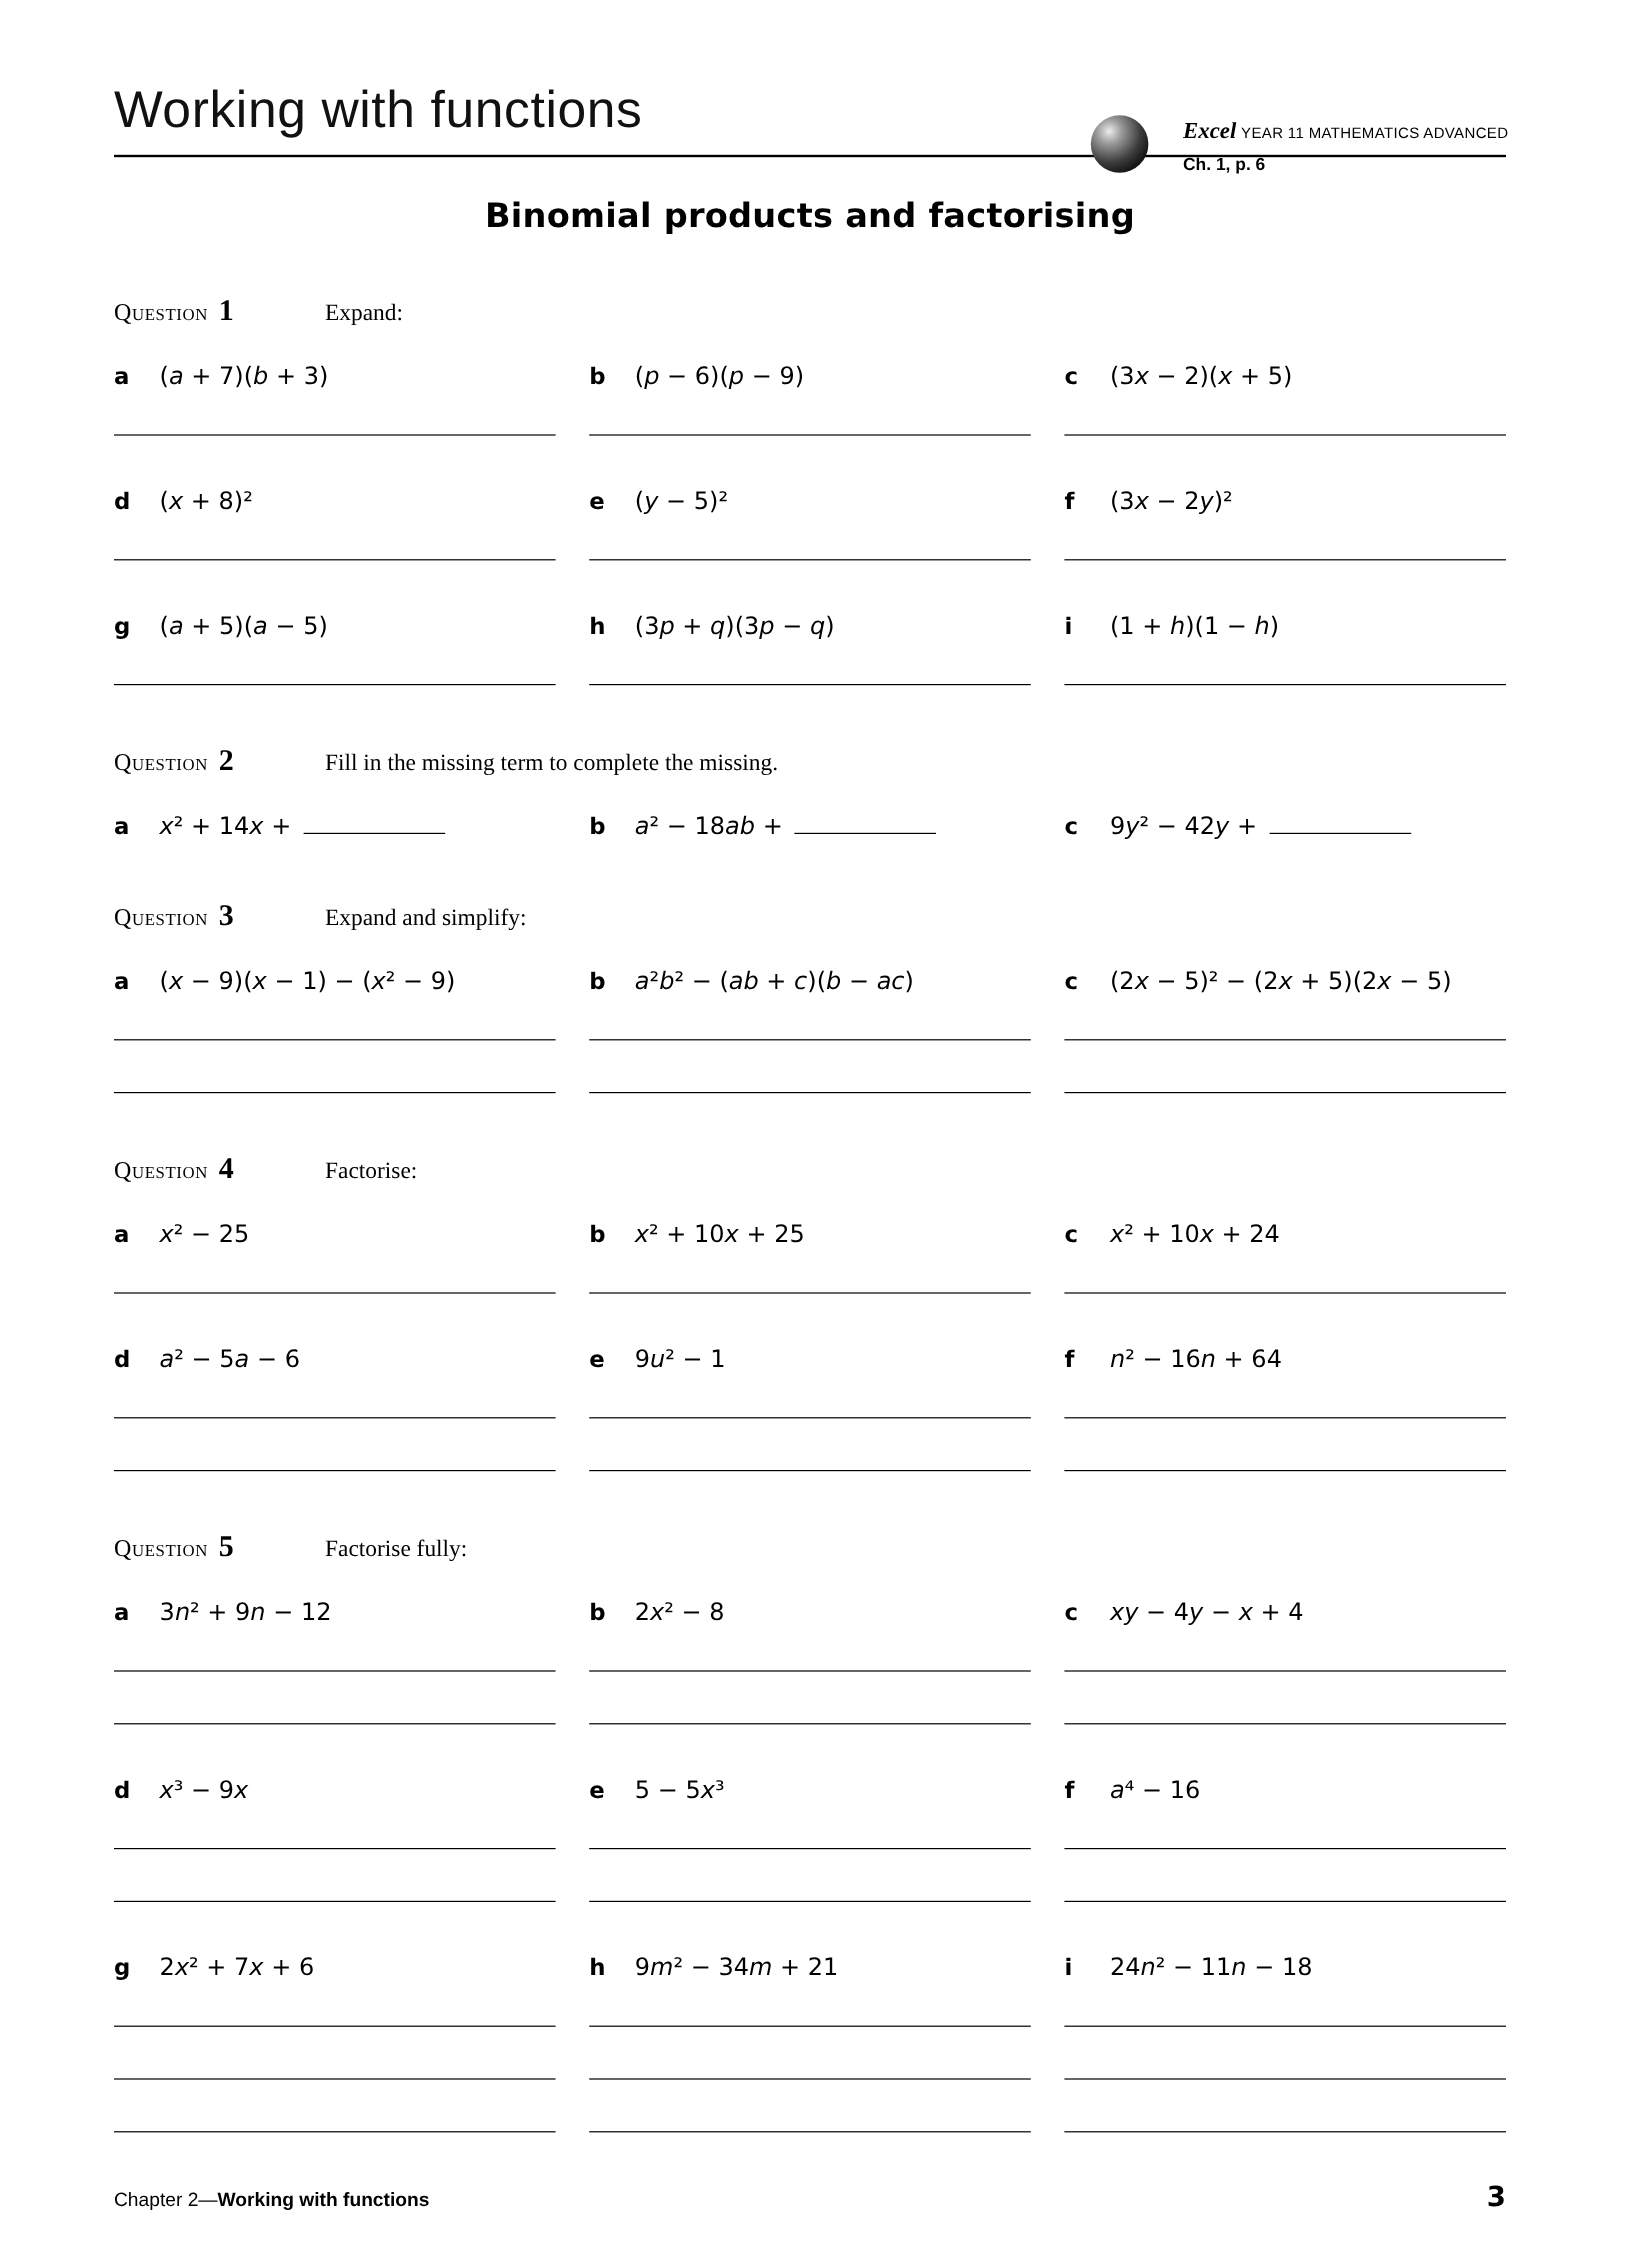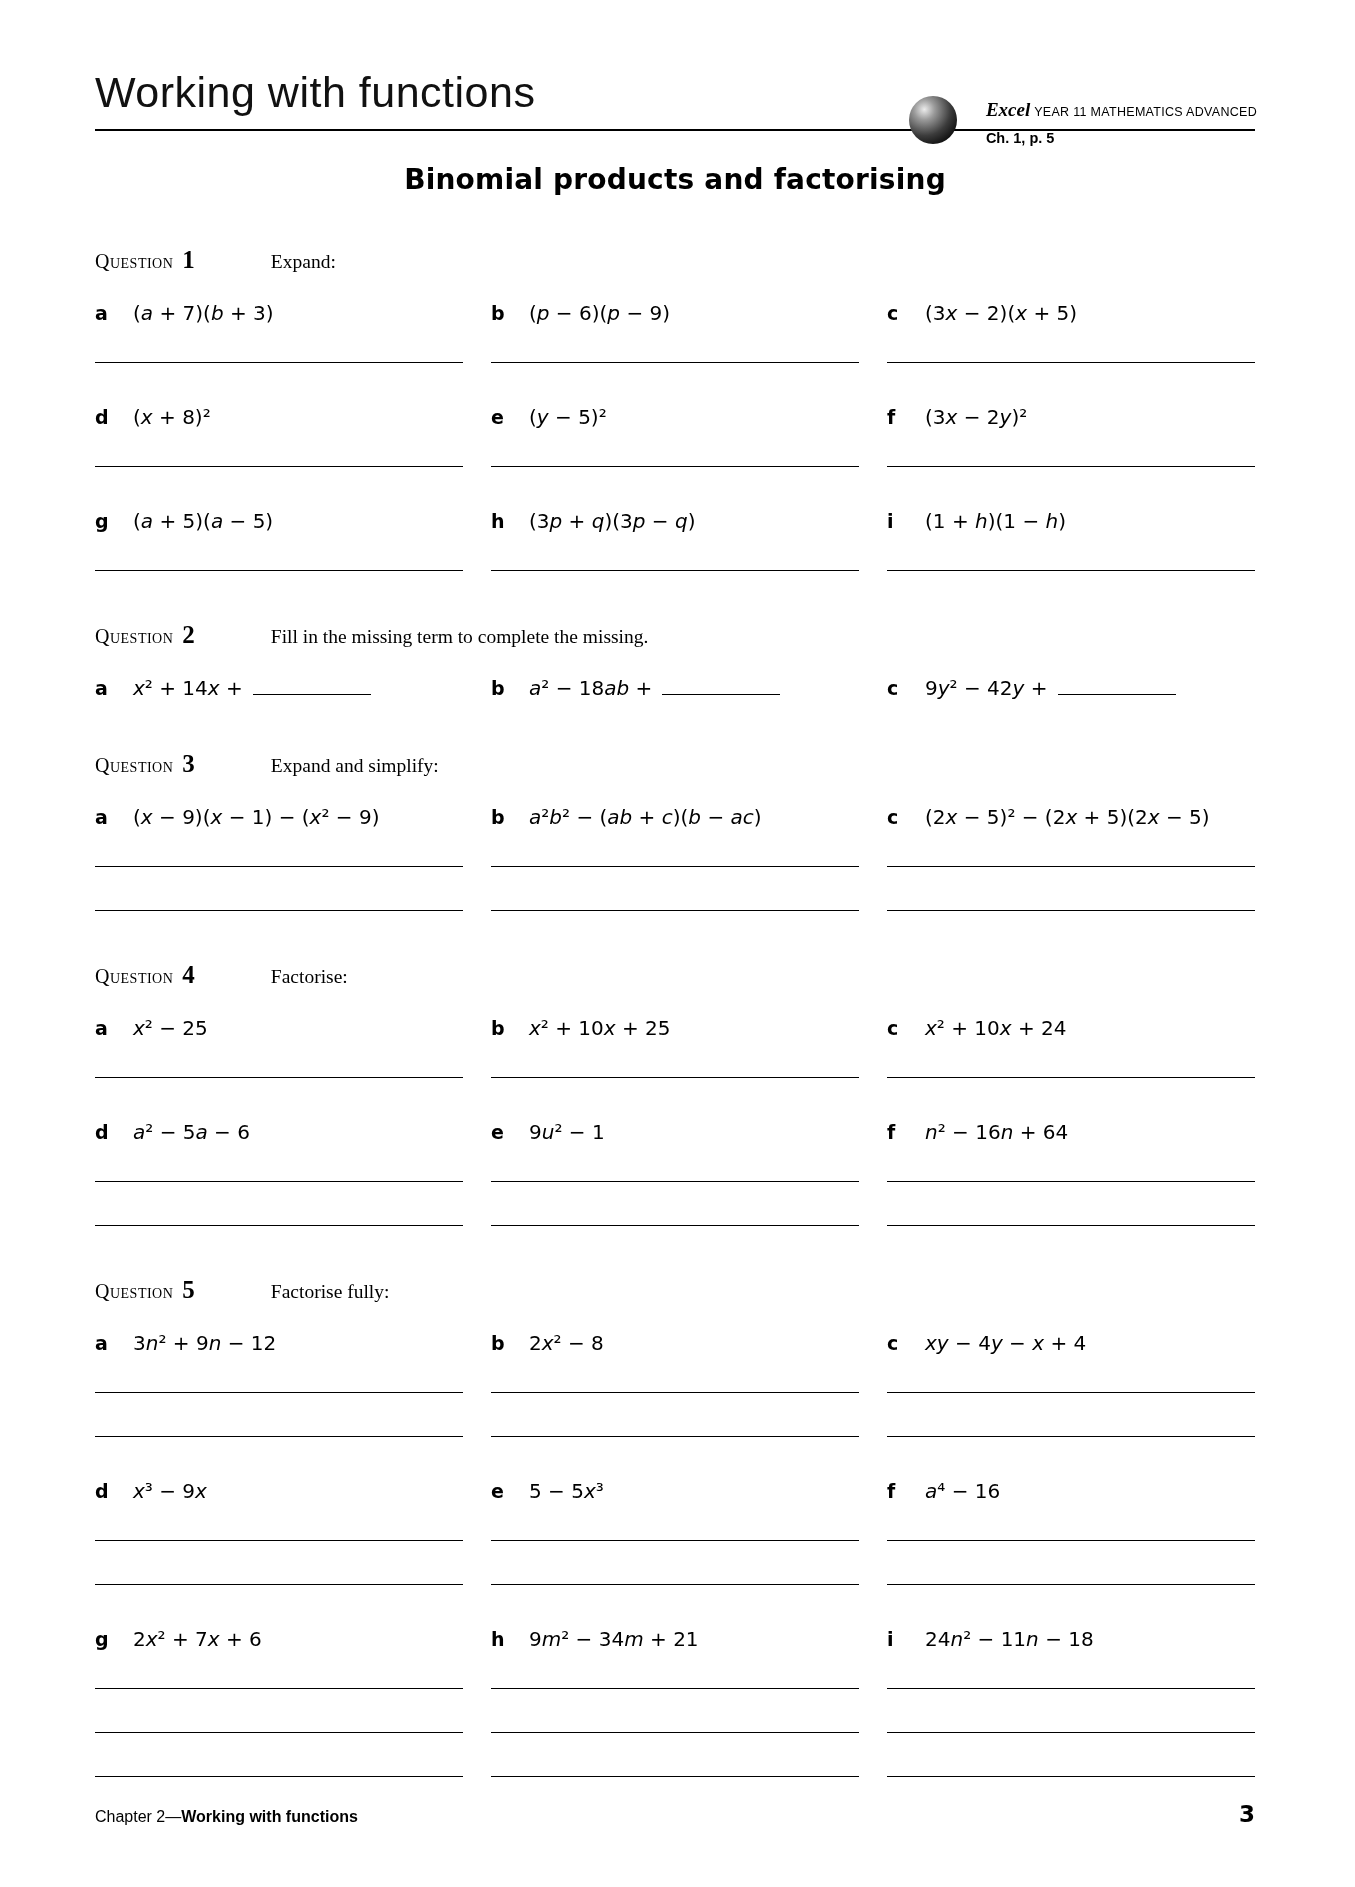--- a/index.html
+++ b/index.html
@@ -2,21 +2,21 @@
 <html><head>
 <meta charset="utf-8">
 <style>
   html, body { margin: 0; padding: 0; background: #ffffff; }
   .page {
     position: relative;
     width: 1355px;
     height: 1887px;
     box-sizing: border-box;
     margin: 0 auto;
-    padding: 68px 100px 60px 95px;
+    padding: 68px 100px 43px 95px;
     background: #ffffff;
     color: #000;
     font-family: "DejaVu Sans", sans-serif;
     display: flex;
     flex-direction: column;
     overflow: hidden;
   }
 
   
   .page-title {
@@ -157,21 +157,21 @@
 
   <header>
     <h1 class="page-title">Working with functions</h1>
     <div class="header-rule"></div>
     <div class="brand">
       <div class="sphere"></div>
       <div class="brand-text">
         <div class="brand-line">
           <span class="brand-name">Excel</span><span class="brand-series">YEAR 11 MATHEMATICS ADVANCED</span>
         </div>
-        <div class="brand-ref">Ch. 1, p. 5</div>
+        <div class="brand-ref">Ch. 1, p. 6</div>
       </div>
     </div>
   </header>
 
   <h2 class="ws-title">Binomial products and factorising</h2>
 
   <main id="questions-root">
       <section class="question">
         <div class="q-head">
           <span class="q-word">Question</span>

